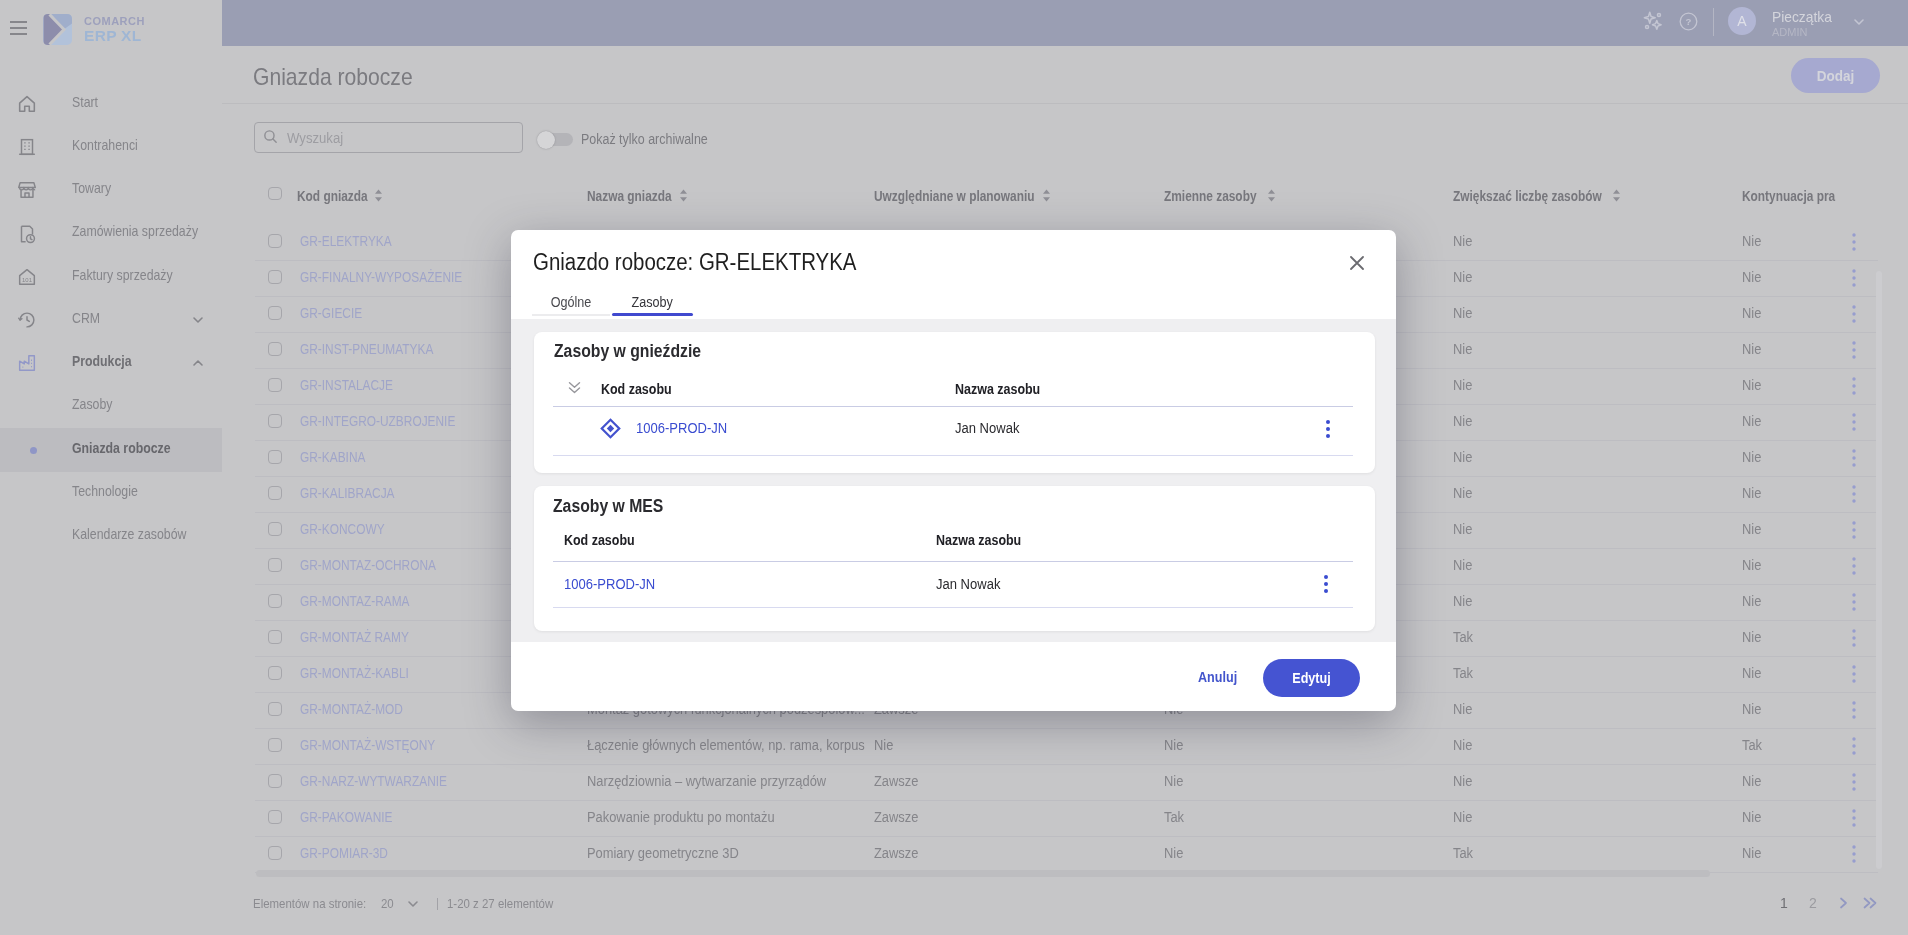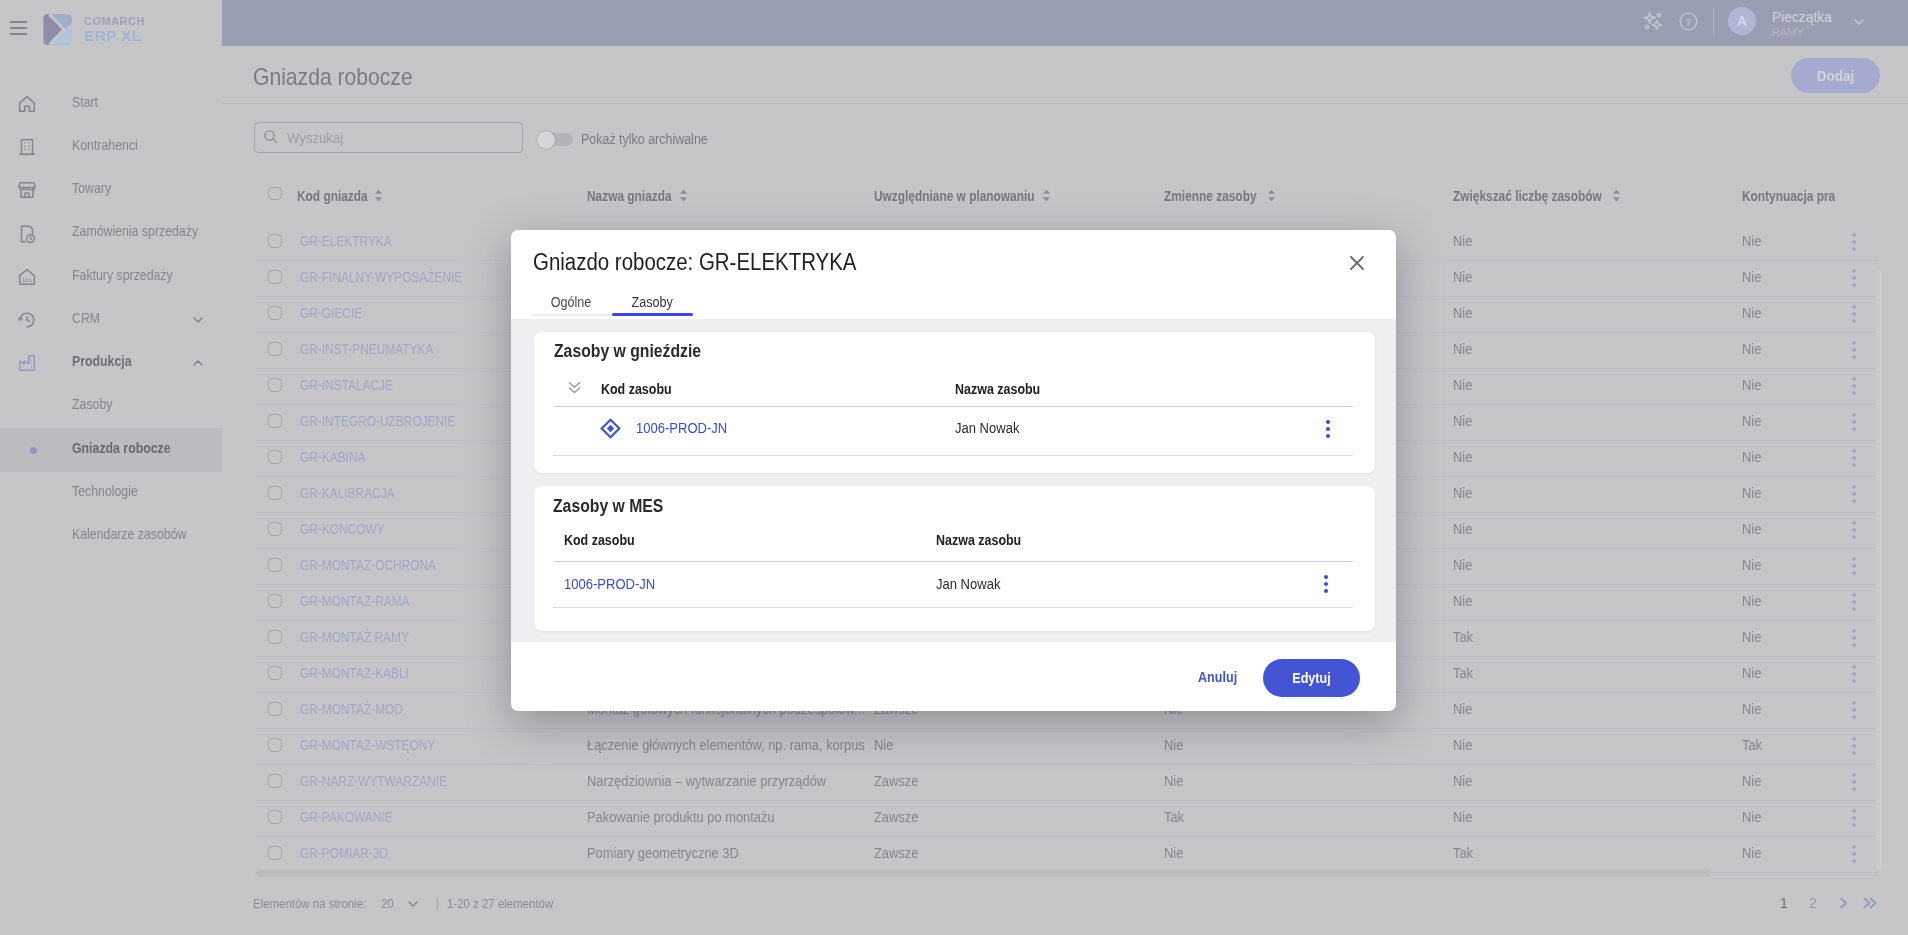--- a/index.html
+++ b/index.html
@@ -22,21 +22,21 @@
     <circle cx="6.5" cy="17.5" r="1.4"></circle>
 </svg>
 <svg class="abs" style="left:1678px;top:11px" width="21" height="21" viewBox="0 0 24 24" fill="none" stroke="#c3c5d2" stroke-width="1.5">
  <circle cx="12" cy="12" r="9.5"></circle>
  <text x="12" y="16.2" font-size="11" font-weight="700" fill="#c3c5d2" stroke="none" text-anchor="middle" font-family="Liberation Sans">?</text>
 </svg>
 <div class="abs" style="left:1713px;top:8px;width:1px;height:28px;background:#b4b6c4;"></div>
 <div class="abs" style="left:1728px;top:7px;width:28px;height:28px;border-radius:50%;background:#b2b6d4;"></div>
 <div class="abs" style="left:1728px;top:7px;width:28px;height:28px;text-align:center;line-height:28px;font-size:14px;color:#dfe0e8;">A</div>
 <div class="abs" style="left:1772px;top:7.5px;font-size:15px;color:#d4d5dc;transform:scaleX(0.92);transform-origin:0 50%;">Pieczątka</div>
-<div class="abs" style="left:1772px;top:25.5px;font-size:11px;color:#b5b7c5;">RAMY</div>
+<div class="abs" style="left:1772px;top:25.5px;font-size:11px;color:#b5b7c5;">ADMIN</div>
 <svg class="abs" style="left:1853px;top:16px" width="12" height="12" viewBox="0 0 12 12" fill="none" stroke="#c3c5d2" stroke-width="1.6" stroke-linecap="round" stroke-linejoin="round">
     <path d="M2 4 L6 8 L10 4"></path>
   </svg>
 
 <div class="abs" style="left:0;top:0;width:222px;height:935px;background:#c6c6c8;"></div>
 <div class="abs" style="left:10px;top:21px;width:17px;height:2.2px;background:#86868b;"></div>
 <div class="abs" style="left:10px;top:27px;width:17px;height:2.2px;background:#86868b;"></div>
 <div class="abs" style="left:10px;top:33px;width:17px;height:2.2px;background:#86868b;"></div>
 <svg class="abs" style="left:43px;top:14px" width="29" height="31" viewBox="0 0 29 31">
  <rect x="0" y="0" width="29" height="31" rx="5" fill="#b2c2da"></rect>

